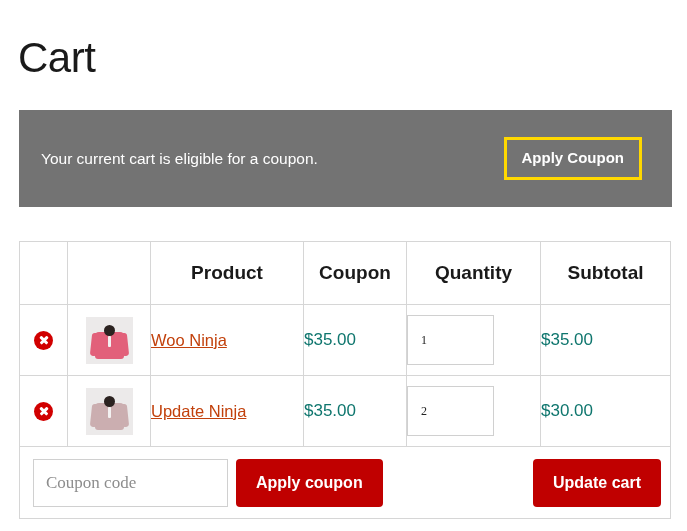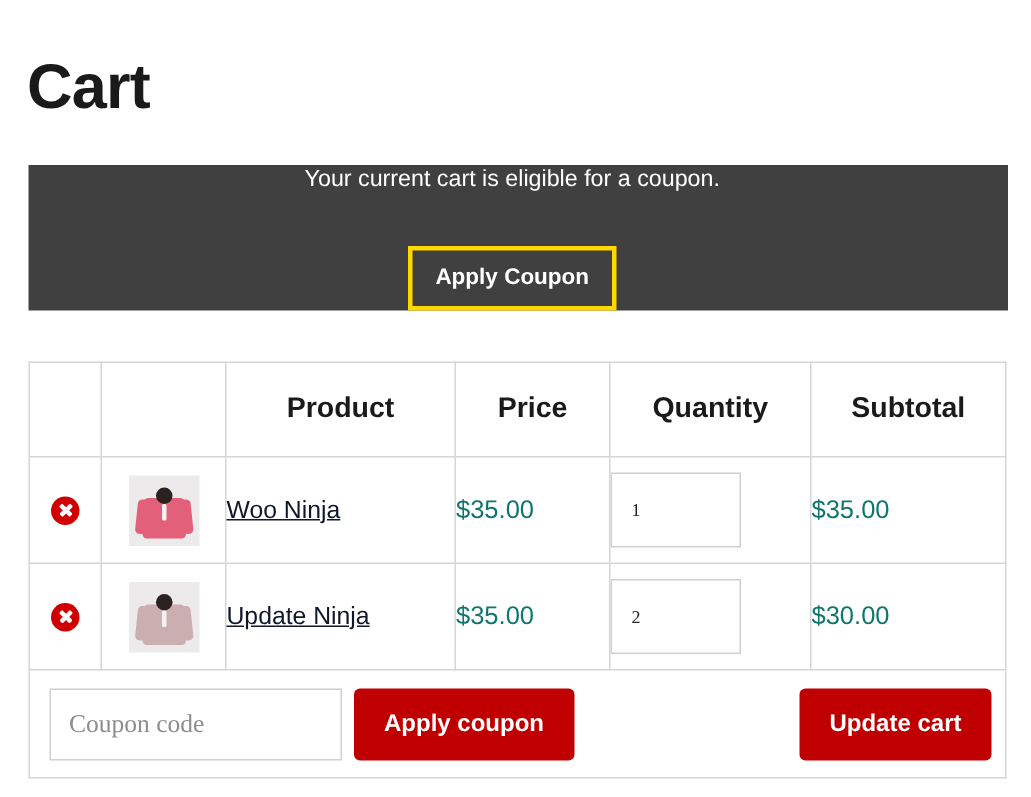--- a/index.html
+++ b/index.html
@@ -19,38 +19,37 @@
     background: #ffffff;
   }
 
   
   .page-title {
     position: absolute;
     left: 18px;
     top: 2px;
     font-size: 42px;
     line-height: 56px;
-    font-weight: bold;
+    font-weight: normal;
     color: #1a1a1a;
     letter-spacing: -0.5px;
   }
 
   
   .coupon-banner {
     position: absolute;
     left: 19px;
     top: 110px;
     width: 653px;
     height: 97px;
-    background: #404040;
+    background: #737373;
     display: flex;
     align-items: center;
     justify-content: space-between;
     padding: 0 30px 0 22px;
-    flex-direction: column;
   }
   .coupon-banner-text {
     color: #ffffff;
     font-size: 15.5px;
     line-height: 20px;
     font-weight: normal;
   }
   .apply-coupon-btn {
     border: 3px solid #ffd800;
     background: transparent;
@@ -168,21 +167,21 @@
     top: 19px;
     width: 3px;
     height: 11px;
     background: #f3f1f1;
     border-radius: 1px;
     z-index: 2;
   }
 
   .product-cell { padding-left: 9px; }
   .product-link {
-    color: #0f172a;
+    color: #c2410c;
     font-size: 16.5px;
     text-decoration: underline;
     cursor: pointer;
   }
 
   .price-cell,
   .subtotal-cell {
     padding-left: 13px;
     font-size: 17px;
     color: #0f766e;
@@ -260,21 +259,21 @@
       <col class="col-product">
       <col class="col-price">
       <col class="col-qty">
       <col class="col-subtotal">
     </colgroup>
     <thead>
       <tr>
         <th></th>
         <th></th>
         <th>Product</th>
-        <th>Price</th>
+        <th>Coupon</th>
         <th>Quantity</th>
         <th>Subtotal</th>
       </tr>
     </thead>
     <tbody>
 
       <tr>
         <td class="remove-cell">
           <span class="remove-btn"></span>
         </td>

